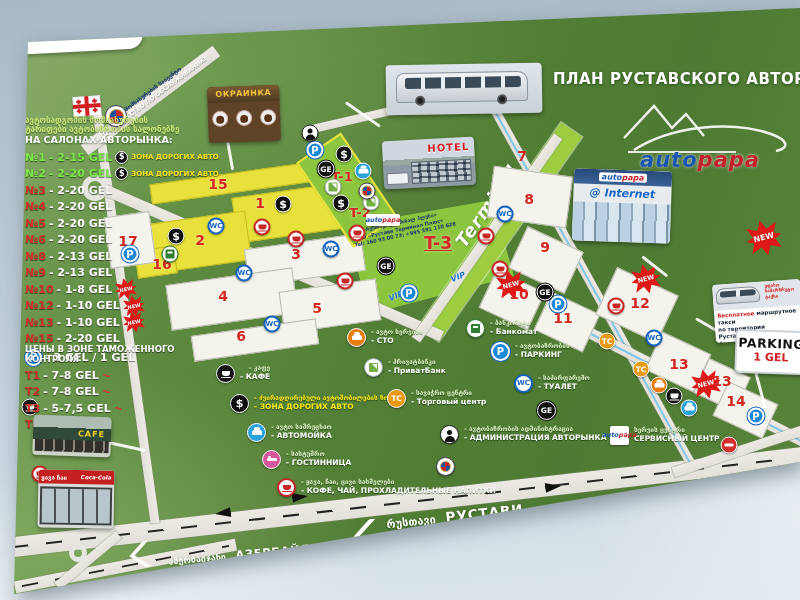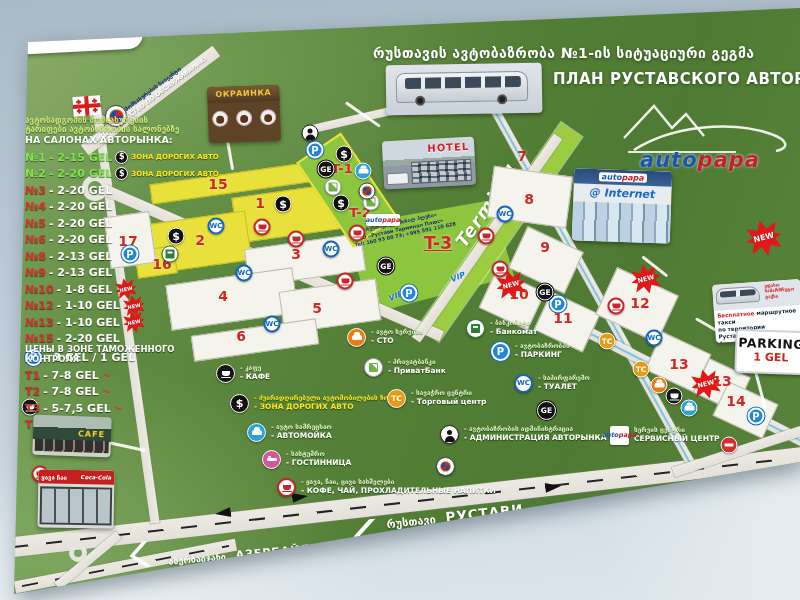--- a/index.html
+++ b/index.html
@@ -207,21 +207,21 @@
           <span class="mnum" style="left: 128px; top: 241px;">17</span>
           <span class="mnum" style="left: 522px; top: 156px;">7</span>
           <span class="mnum" style="left: 529px; top: 199px;">8</span>
           <span class="mnum" style="left: 545px; top: 247px;">9</span>
           <span class="mnum" style="left: 519px; top: 294px;">10</span>
           <span class="mnum" style="left: 563px; top: 318px;">11</span>
           <span class="mnum" style="left: 640px; top: 303px;">12</span>
           <span class="mnum" style="left: 679px; top: 364px;">13</span>
           <span class="mnum" style="left: 722px; top: 381px;">13</span>
           <span class="mnum" style="left: 736px; top: 401px;">14</span>
-          <span class="mnum t" style="left: 342px; top: 168px;">T-1</span>
+          <span class="mnum t" style="left: 342px; top: 176px;">T-1</span>
           <span class="mnum t" style="left: 360px; top: 212px;">T-2</span>
           <span class="mnum big" style="left: 438px; top: 243px; text-decoration: underline;">T-3</span>
           <span class="ic ic-dollar" style="left: 283px; top: 204px;">$</span>
           <span class="ic ic-dollar" style="left: 176px; top: 236px;">$</span>
           <span class="ic ic-dollar" style="left: 344px; top: 154px;">$</span>
           <span class="ic ic-dollar" style="left: 341px; top: 203px;">$</span>
           <span class="ic ic-wc" style="left: 216px; top: 226px;">WC</span>
           <span class="ic ic-wc" style="left: 244px; top: 273px;">WC</span>
           <span class="ic ic-wc" style="left: 272px; top: 324px;">WC</span>
           <span class="ic ic-wc" style="left: 331px; top: 249px;">WC</span>
@@ -300,21 +300,21 @@
           <span class="ic ic-autopapa" style="left: 383px; top: 220px;">
             <b class="ap1">auto</b>
             <b class="ap2">papa</b>
           </span>
           <div class="leader" style="left: 98px; top: 444px; width: 48px; transform: rotate(12deg);"></div>
           <div class="leader" style="left: 213px; top: 152px; width: 34px; transform: rotate(80deg);"></div>
           <div class="leader" style="left: 342px; top: 113px; width: 42px; transform: rotate(35deg);"></div>
           <div class="leader" style="left: 639px; top: 265px; width: 32px; transform: rotate(38deg);"></div>
           <div class="leader" style="left: 694px; top: 324px; width: 28px; transform: rotate(30deg);"></div>
           <div class="leader" style="left: 737px; top: 386px; width: 46px; transform: rotate(75deg);"></div>
-          <div class="lgi" style="left: 216px; top: 364px;">
+          <div class="lgi" style="left: 216px; top: 364px; text-align: right;">
             <span class="ic ic-cafe leg">
               <i class="cup"></i>
             </span>
             <div class="lgt">
               <div class="ka">- კაფე</div>
               <div class="ru">- КАФЕ</div>
             </div>
           </div>
           <div class="lgi yellow" style="left: 230px; top: 394px;">
             <span class="ic ic-dollar leg">$</span>
@@ -434,21 +434,20 @@
         <div>შპს «რუსთავი ტერმინალ პლუსი»</div>
         <div>ООО «Рустави Терминал Плюс»</div>
         <div>Tel: 160 93 00 73; +995 591 110 628</div>
       </div>
       <div class="vip" style="left:396px;top:296px">VIP</div>
       <div class="vip" style="left:458px;top:277px">VIP</div>
 
       <div class="ring" style="left:82px;top:175px;width:26px;height:26px"></div>
       <div class="ring" style="left:69px;top:544px;width:18px;height:18px;border-width:5px"></div>
 
-      <div id="title-ka" class="abs">რუსთავის ავტობაზრობა №1-ის სიტუაციური გეგმა</div>
       <div id="title-ru" class="abs">ПЛАН РУСТАВСКОГО АВТОРЫНКА №1</div>
 
       <div id="flag" class="abs">
         <svg width="28" height="20" viewBox="0 0 28 20">
           <rect width="28" height="20" fill="#fff" stroke="#c9c9c9" stroke-width="0.5"></rect>
           <rect x="12" width="4" height="20" fill="#d31f1f"></rect>
             <rect y="8" width="28" height="4" fill="#d31f1f"></rect>
           <path d="M5 3h2v1.4h1.4v2H7V7.8H5V6.4H3.6v-2H5z" fill="#d31f1f"></path>
           <path d="M21 3h2v1.4h1.4v2H23V7.8h-2V6.4h-1.4v-2H21z" fill="#d31f1f"></path>
           <path d="M5 12.2h2v1.4h1.4v2H7V17H5v-1.4H3.6v-2H5z" fill="#d31f1f"></path>

